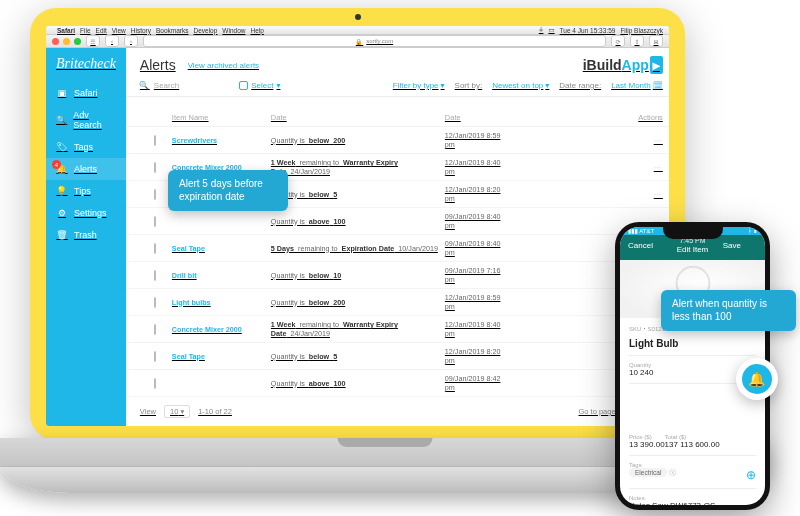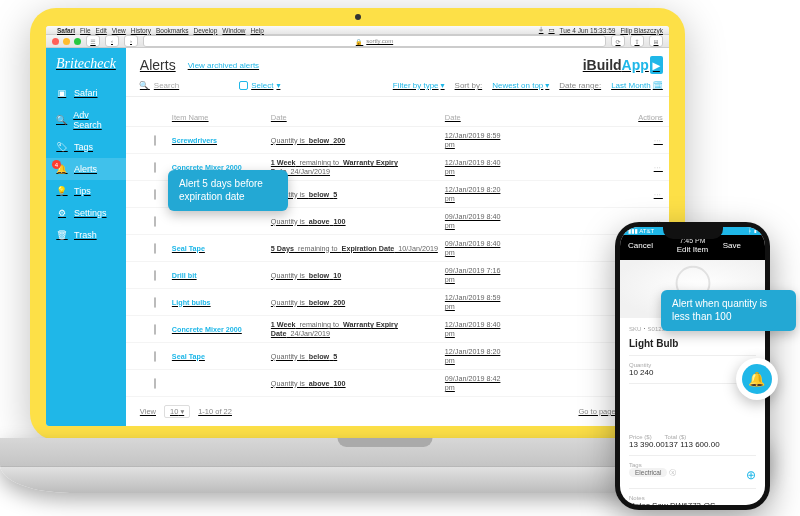--- a/index.html
+++ b/index.html
@@ -87,21 +87,21 @@
 
   
   .phone {
     position: absolute; right: 30px; top: 222px; width: 155px; height: 288px;
     background:#111; border-radius:24px; padding:5px; box-shadow: 0 12px 34px rgba(0,0,0,0.35);
   }
   .phone-screen { width:100%; height:100%; background:#fff; border-radius:19px; overflow:hidden; display:flex; flex-direction:column; font-size:7px; color:#444;}
   .phone-notch { position:absolute; top:5px; left:50%; transform:translateX(-50%); width:60px; height:12px; background:#111; border-radius:0 0 10px 10px; z-index:5;}
 
   .p-status { height:14px; background:#1fb7e8; color:#fff; display:flex; align-items:flex-end; justify-content:space-between; padding:0 8px 1px; font-size:6px;}
-  .p-header { background:#000000; color:#fff; text-align:center; padding:2px 8px 6px; position:relative; font-size:8px;}
+  .p-header { background:#0f766e; color:#fff; text-align:center; padding:2px 8px 6px; position:relative; font-size:8px;}
   .p-header .l{position:absolute;left:8px;top:6px;} .p-header .r{position:absolute;right:24px;top:6px;}
   .p-header .time{font-size:7px; opacity:.9; display:block; margin-bottom:1px;}
   .p-img { height:74px; background:radial-gradient(60% 60% at 55% 45%, #fff, #f1f1f1); display:flex; align-items:center; justify-content:center;}
   .bulb-svg { width:58px; height:58px; opacity:.7;}
   .p-body { padding:7px 9px; display:flex; flex-direction:column; gap:6px;}
   .p-lbl { color:#aaa; font-size:6px;}
   .p-val { color:#222; font-size:8px; font-weight:500;}
   .p-title { font-size:10px; font-weight:600; color:#222;}
   .pcols { display:flex; margin-top:44px;}
   .tagchip { display:inline-block; background:#f2f2f2; border-radius:8px; padding:1px 6px; font-size:6.5px; color:#666;}

